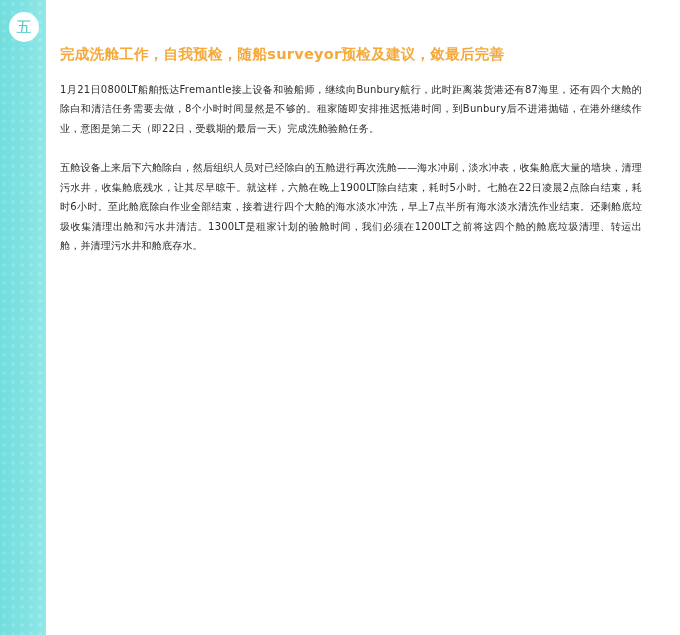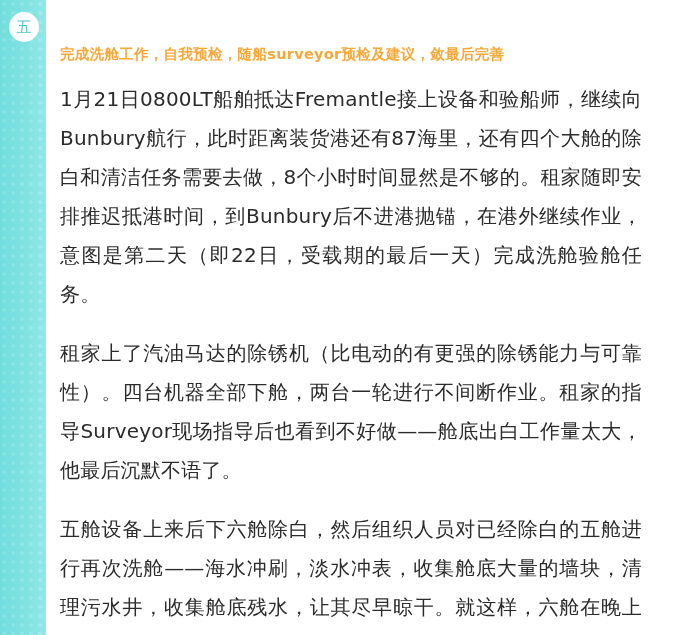--- a/index.html
+++ b/index.html
@@ -68,21 +68,21 @@
   .heading {
     color: #f4a93a;
     font-size: 14.5px;
     font-weight: bold;
     letter-spacing: 0.3px;
     line-height: 1.5;
     margin: 0 0 14px 0;
   }
   p.para {
     color: #2b2b2b;
-    font-size: 20px;
+    font-size: 10px;
     line-height: 1.95;
     margin: 0 0 20px 0;
     text-align: justify;
     letter-spacing: 0.2px;
   }
   p.para:last-child {
     margin-bottom: 0;
   }
 </style>
 </head>
@@ -95,19 +95,18 @@
   </div>
 
   <div class="chapter-badge">五</div>
 
   <div class="content">
 
     <h2 class="heading">完成洗舱工作，自我预检，随船surveyor预检及建议，敛最后完善</h2>
 
     <p class="para">1月21日0800LT船舶抵达Fremantle接上设备和验船师，继续向Bunbury航行，此时距离装货港还有87海里，还有四个大舱的除白和清洁任务需要去做，8个小时时间显然是不够的。租家随即安排推迟抵港时间，到Bunbury后不进港抛锚，在港外继续作业，意图是第二天（即22日，受载期的最后一天）完成洗舱验舱任务。</p>
 
-    <p class="para">租家上了汽油马达的除锈机（比电动的有更强的除锈能力与可靠性）。四台机器全部下舱，两台一轮进行不间断作业。租家的指导Surveyor现场指导后也看到不好做——舱底出白工作量太大，他最后沉默不语了。</p>
 
 
     <p class="para">五舱设备上来后下六舱除白，然后组织人员对已经除白的五舱进行再次洗舱——海水冲刷，淡水冲表，收集舱底大量的墙块，清理污水井，收集舱底残水，让其尽早晾干。就这样，六舱在晚上1900LT除白结束，耗时5小时。七舱在22日凌晨2点除白结束，耗时6小时。至此舱底除白作业全部结束，接着进行四个大舱的海水淡水冲洗，早上7点半所有海水淡水清洗作业结束。还剩舱底垃圾收集清理出舱和污水井清洁。1300LT是租家计划的验舱时间，我们必须在1200LT之前将这四个舱的舱底垃圾清理、转运出舱，并清理污水井和舱底存水。</p>
 
   </div>
 </div>
 
 </body></html>

